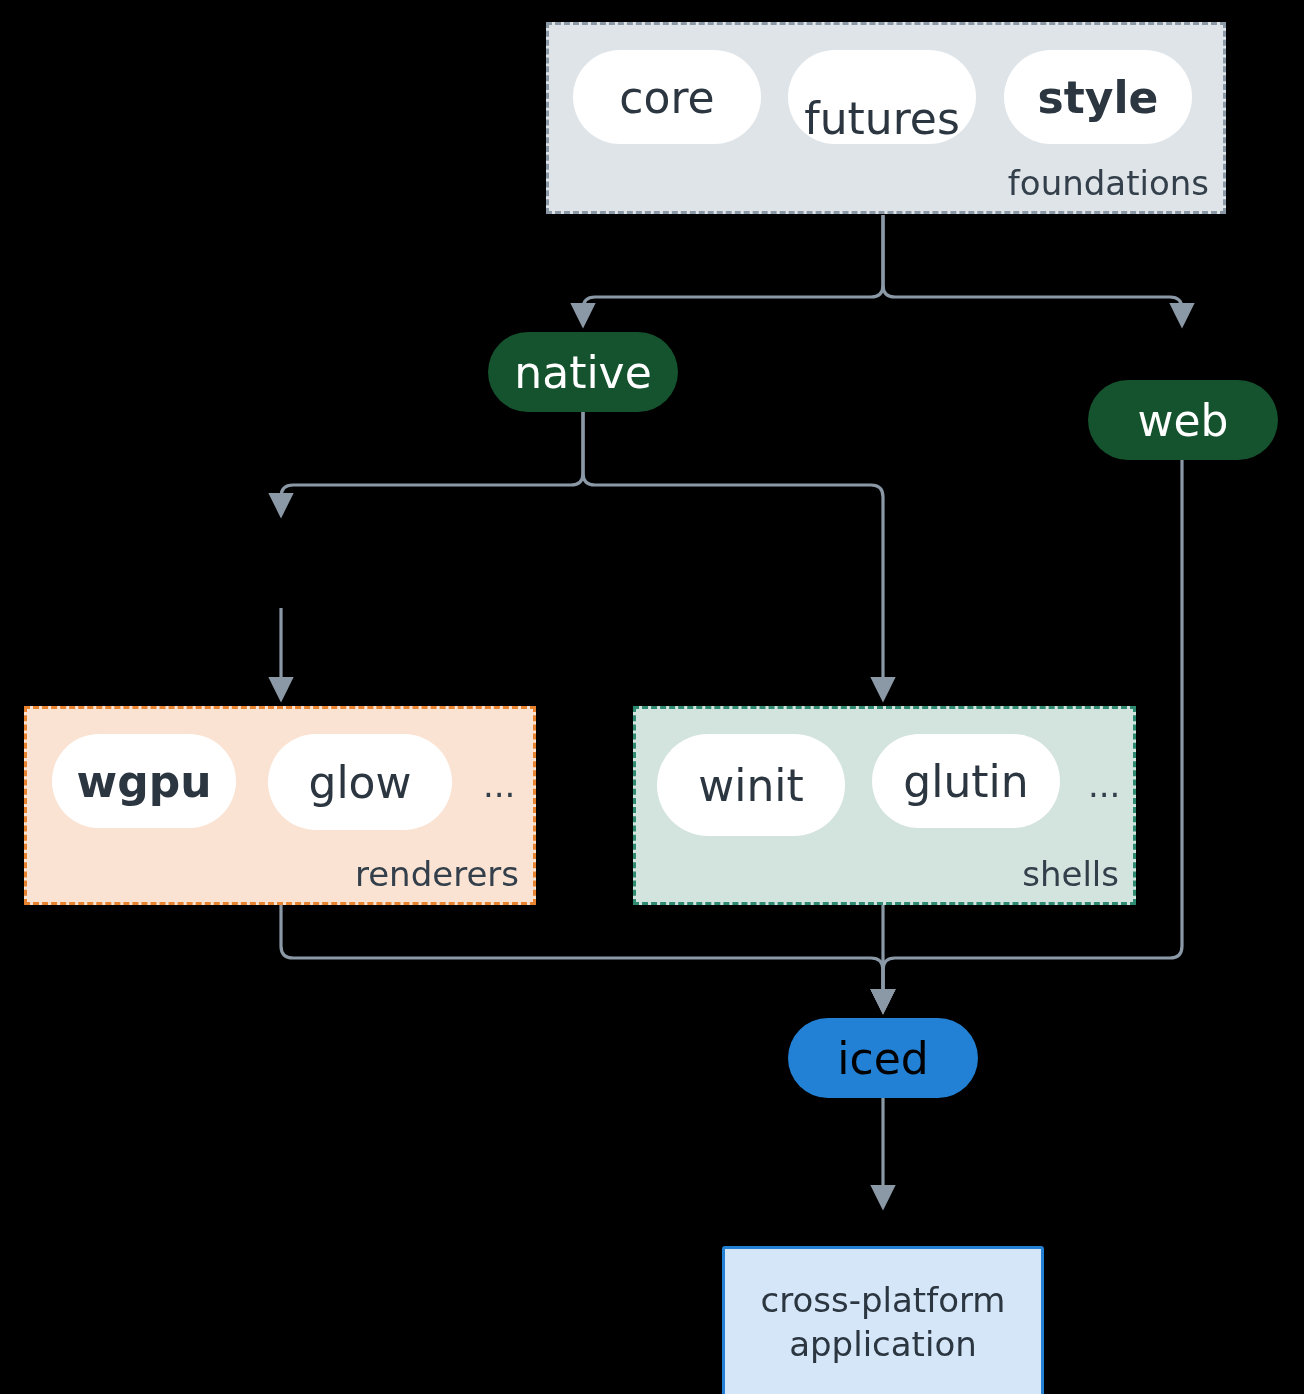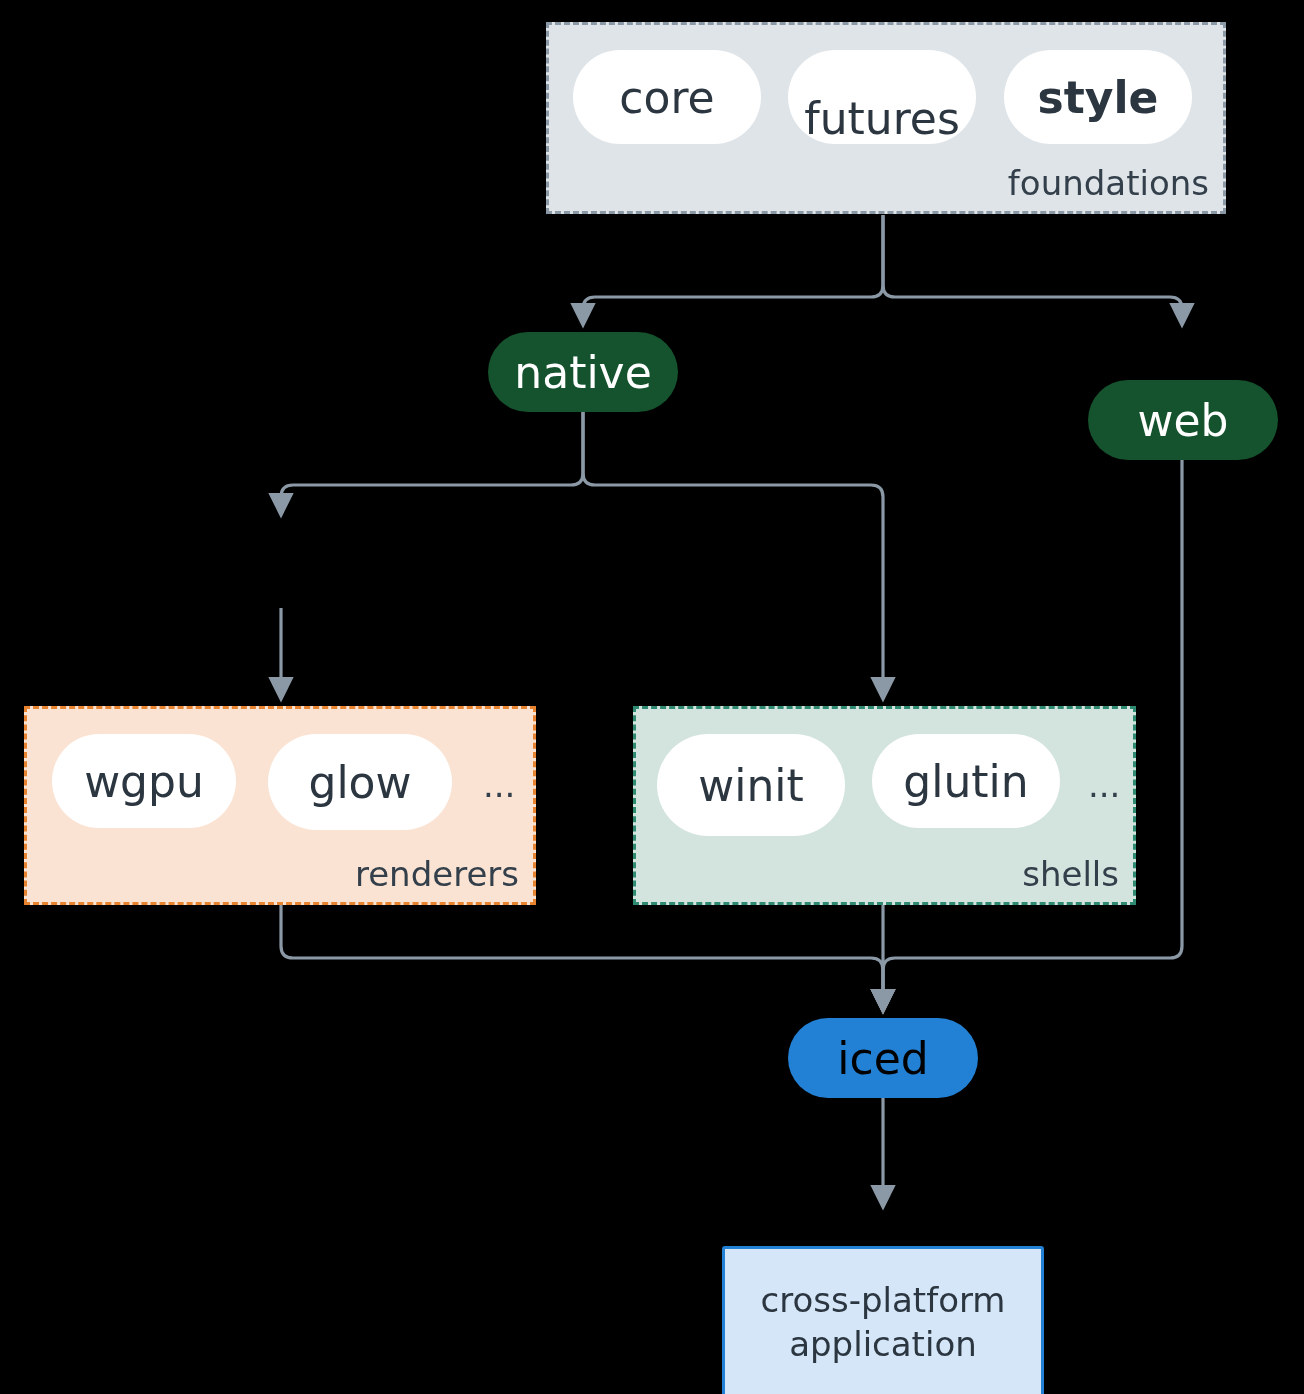--- a/index.html
+++ b/index.html
@@ -135,21 +135,21 @@
     <span>native</span>
   </div>
   <div class="pill pill-purple" style="left:1088px; top:332px; width:190px; height:80px;margin-top:48px;">
     <span>web</span>
   </div>
 
 
   <div class="group-box" style="left:24px; top:706px; width:512px; height:199px; background:#fae3d3; border-color:#e8832f;">
     <span class="group-label">renderers</span>
   </div>
-  <div class="pill pill-white" style="left:52px; top:734px; width:184px; height:94px;">
+  <div class="pill pill-white" style="left:52px; top:734px; width:184px; height:94px;font-weight:bold;">
     <span>wgpu</span>
   </div>
   <div class="pill pill-white" style="left:268px; top:734px; width:184px; height:96px;">
     <span>glow</span>
   </div>
   <div class="ellipsis" style="left:483px; top:768px;">
     <span>...</span>
   </div>
 
   <div class="group-box" style="left:633px; top:706px; width:503px; height:199px; background:#d3e3dd; border-color:#2f8a72;">

